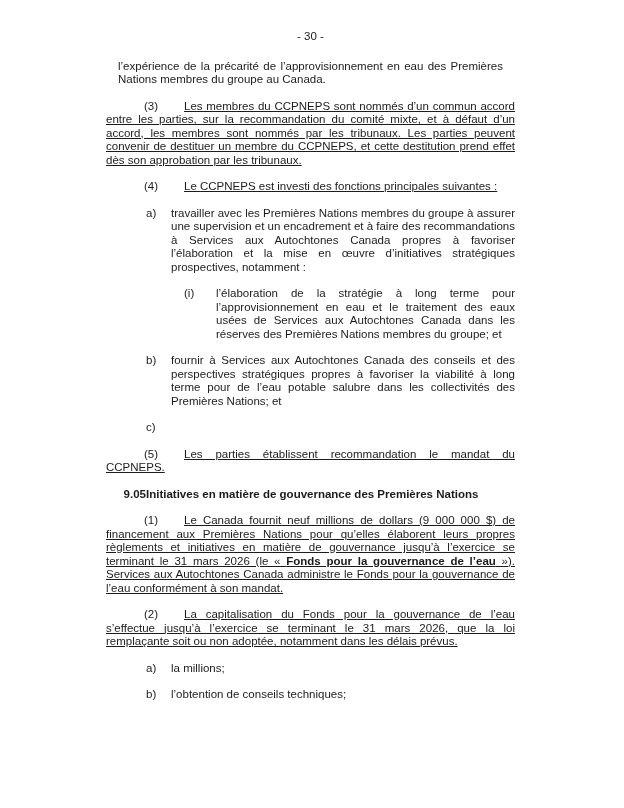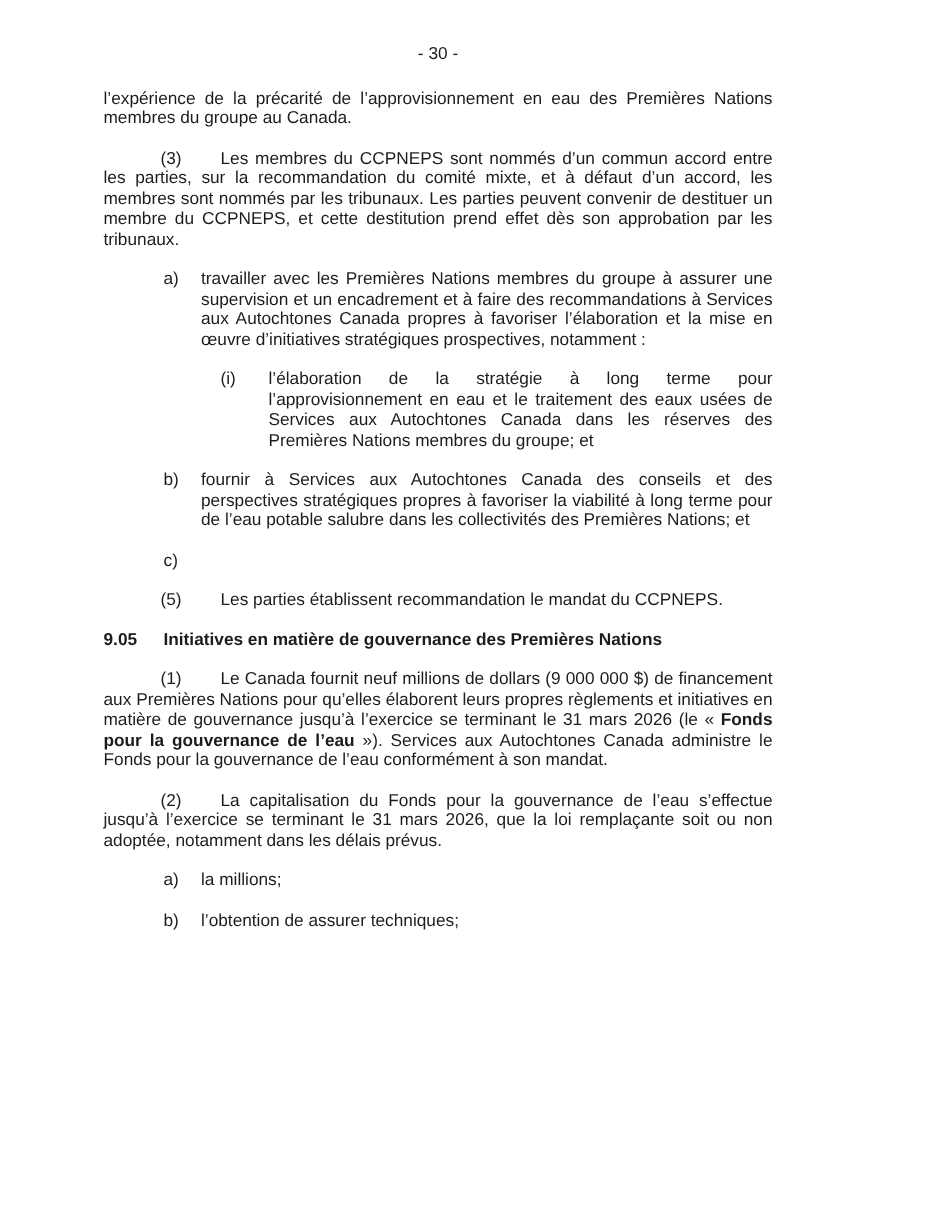--- a/index.html
+++ b/index.html
@@ -8,35 +8,36 @@
     background: #ffffff;
   }
   .page {
     width: 584px;
     height: 808px;
     background: #ffffff;
     color: #1c1c1c;
     font-family: "Liberation Sans", sans-serif;
     font-size: 11.5px;
     line-height: 13.5px;
-    padding: 30px 69px 10px 69px;
+    padding: 30px 69px 10px 106px;
     overflow: hidden;
   }
   .page-number {
     text-align: center;
     margin: 0 0 16px 0;
   }
   .cont {
-    margin: 0;
+    margin: 12px;
     text-align: justify;
   }
   .num-para {
     margin: 13px 0 0 0;
     text-align: justify;
     text-indent: 38px;
+    text-decoration: underline;
   }
   .num-para .pnum {
     display: inline-block;
     width: 40px;
     text-indent: 0;
   }
   .clause {
     display: flex;
     margin-top: 13px;
   }
@@ -44,34 +45,35 @@
   .clause .ctext { flex: 1 1 auto; text-align: justify; }
   .level-a { padding-left: 40px; }
   .level-a .clabel { flex-basis: 25px; min-width: 25px; }
   .level-i { padding-left: 78px; }
   .level-i .clabel { flex-basis: 32px; min-width: 32px; }
   .section-head {
     display: flex;
     margin-top: 13px;
     font-weight: 700;
   }
-  .section-head .snum { flex: 0 0 40px; }
+  .section-head .snum { flex: 0 0 40px; text-align: right; }
   b { font-weight: 700; }
 </style>
 </head>
 <body>
 
 <div class="page">
 
   <div class="page-number">- 30 -</div>
 
   <p class="cont">l’expérience de la précarité de l’approvisionnement en eau des Premières Nations membres du groupe au Canada.</p>
 
   <p class="num-para"><span class="pnum">(3)</span><span>Les membres du CCPNEPS sont nommés d’un commun accord entre les parties, sur la recommandation du comité mixte, et à défaut d’un accord, les membres sont nommés par les tribunaux. Les parties peuvent convenir de destituer un membre du CCPNEPS, et cette destitution prend effet dès son approbation par les tribunaux.</span></p>
 
+  <p class="num-para"><span class="pnum">(4)</span><span>Le CCPNEPS est investi des fonctions principales suivantes&nbsp;:</span></p>
 
   <div class="clause level-a">
     <span class="clabel">a)</span>
     <span class="ctext">travailler avec les Premières Nations membres du groupe à assurer une supervision et un encadrement et à faire des recommandations à Services aux Autochtones Canada propres à favoriser l’élaboration et la mise en œuvre d’initiatives stratégiques prospectives, notamment&nbsp;:</span>
   </div>
 
   <div class="clause level-i">
     <span class="clabel">(i)</span>
     <span class="ctext">l’élaboration de la stratégie à long terme pour l’approvisionnement en eau et le traitement des eaux usées de Services aux Autochtones Canada dans les réserves des Premières Nations membres du groupe; et</span>
   </div>
@@ -98,16 +100,16 @@
   <p class="num-para"><span class="pnum">(2)</span><span>La capitalisation du Fonds pour la gouvernance de l’eau s’effectue jusqu’à l’exercice se terminant le 31 mars 2026, que la loi remplaçante soit ou non adoptée, notamment dans les délais prévus.</span></p>
 
 
   <div class="clause level-a">
     <span class="clabel">a)</span>
     <span class="ctext">la millions;</span>
   </div>
 
   <div class="clause level-a">
     <span class="clabel">b)</span>
-    <span class="ctext">l’obtention de assurer techniques;</span>
+    <span class="ctext">l’obtention de conseils techniques;</span>
   </div>
 
 </div>
 
 </body></html>

